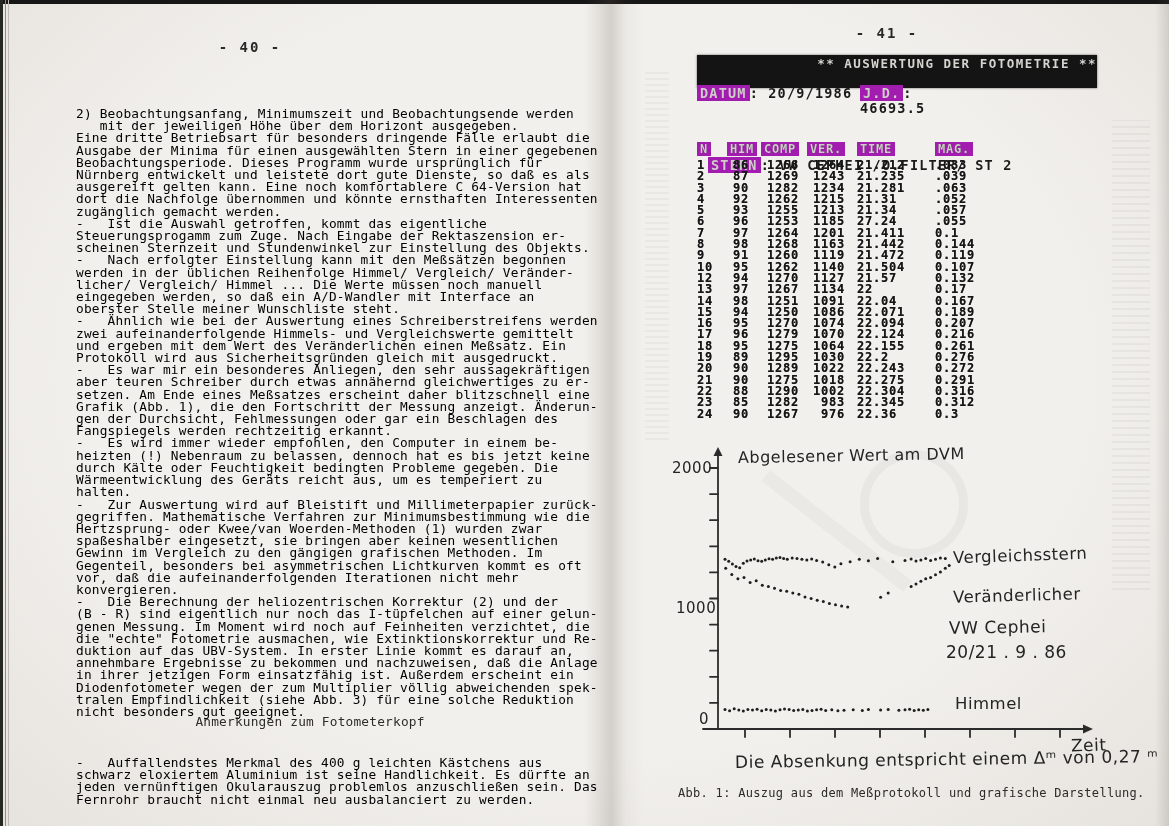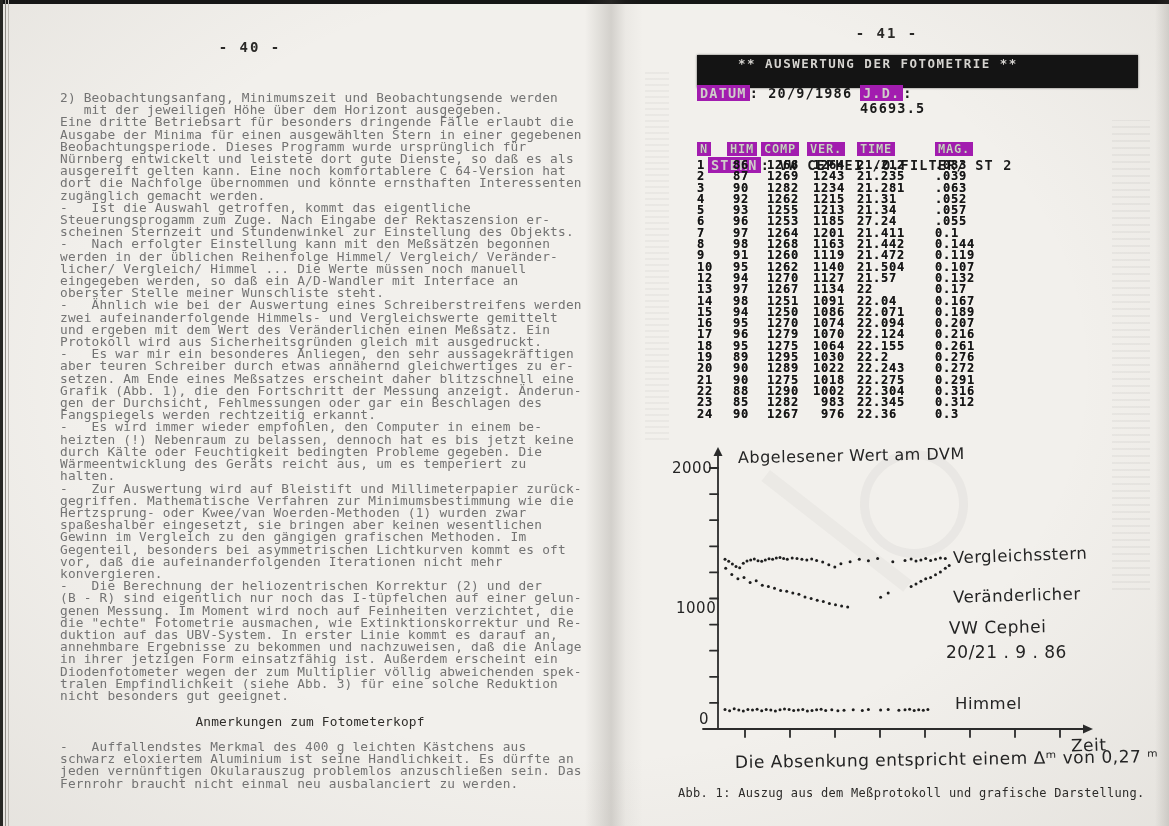--- a/index.html
+++ b/index.html
@@ -24,33 +24,33 @@
     background:repeating-linear-gradient(0deg, rgba(70,70,70,.7) 0 2px, transparent 2px 6px);}
   .bleed.b2{left:1112px;top:120px;width:38px;height:470px;opacity:.08;
     background:repeating-linear-gradient(0deg, rgba(70,70,70,.7) 0 2px, transparent 2px 7px);}
   .bleed.ring{left:860px;top:450px;width:90px;height:90px;border:9px solid #555;border-radius:50%;opacity:.05;}
   .bleed.band{left:770px;top:470px;width:180px;height:14px;background:#555;opacity:.045;transform:rotate(38deg);transform-origin:left top;}
 
   
   .pagenum{position:absolute;font:700 14px/16px "DejaVu Sans Mono",monospace;letter-spacing:2px;color:#2a2927;text-align:center;width:90px;}
   #pnL{left:205px;top:39px;}
   #pnR{left:842px;top:25px;}
-  pre.tw{position:absolute;margin:0;font:12.8px/12.2px "DejaVu Sans Mono",monospace;
-    letter-spacing:0.2px;color:#737373;white-space:pre;}
+  pre.tw{position:absolute;margin:16px;font:12.8px/12.2px "DejaVu Sans Mono",monospace;
+    letter-spacing:0.2px;color:#000000;white-space:pre;}
   #body-text{left:60px;top:92px;}
   #closing-text{left:60px;top:741px;}
   .heading{position:absolute;left:60px;top:715px;width:500px;text-align:center;
     font:12.8px/13px "DejaVu Sans Mono",monospace;letter-spacing:0.2px;color:#2f2d2a;}
 
   
   .printout{position:absolute;left:697px;top:52px;width:402px;color:#151515;
     font-family:"DejaVu Sans Mono",monospace;font-weight:700;}
   .po-title{position:absolute;left:0;top:3px;width:400px;height:33px;background:#141414;
-    color:#d6d4d0;font:700 12.5px/17px "DejaVu Sans Mono",monospace;letter-spacing:1.5px;text-align:left;
-    box-shadow:0 0 2px rgba(0,0,0,.6);padding-left:41px;}
+    color:#d6d4d0;font:700 12.5px/17px "DejaVu Sans Mono",monospace;letter-spacing:1.5px;text-align:right;
+    box-shadow:0 0 2px rgba(0,0,0,.6);}
   .po-line{position:absolute;height:15px;font:700 13.5px/15px "DejaVu Sans Mono",monospace;letter-spacing:1.2px;}
   .inv{background:#a21caf;color:#cfcdc9;padding:0 3px;}
   #po-date{top:34px;left:0;}
   #po-star{top:62px;left:11px;margin-top:44px;}
   .po-val{color:#1a1a1a;}
   #jd-group{position:absolute;left:163px;top:0;}
   .prow{display:grid;grid-template-columns:30px 22px 50px 46px 80px auto;height:11.3px;
     font:700 12px/11.3px "DejaVu Sans Mono",monospace;letter-spacing:0.8px;color:#161616;
     text-shadow:0 0 0.5px rgba(20,20,20,.7);}
   .prow .pc{display:block;}

